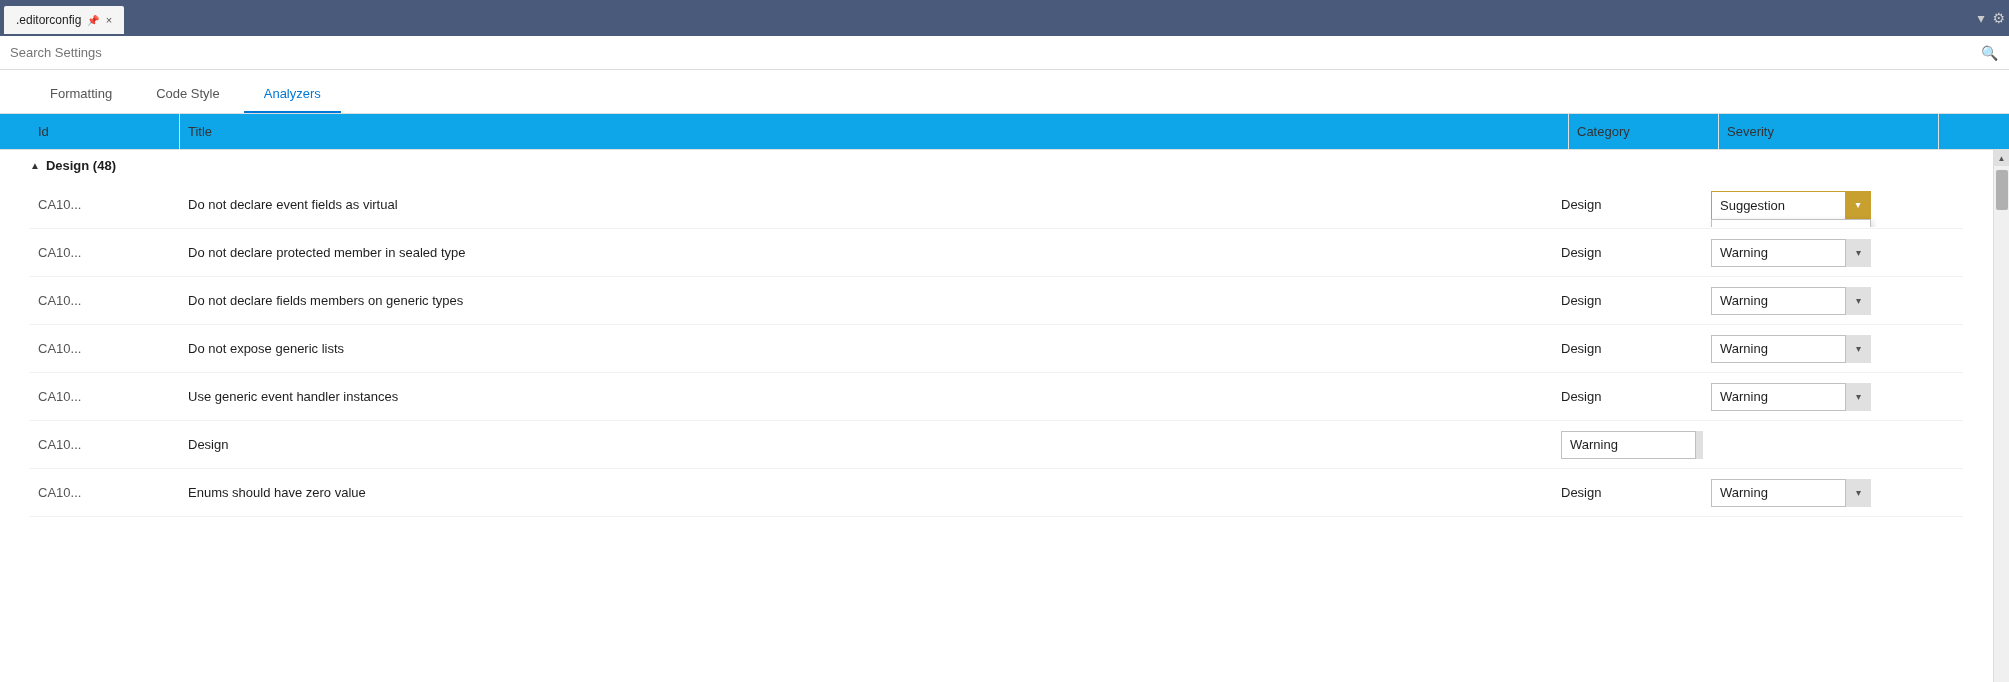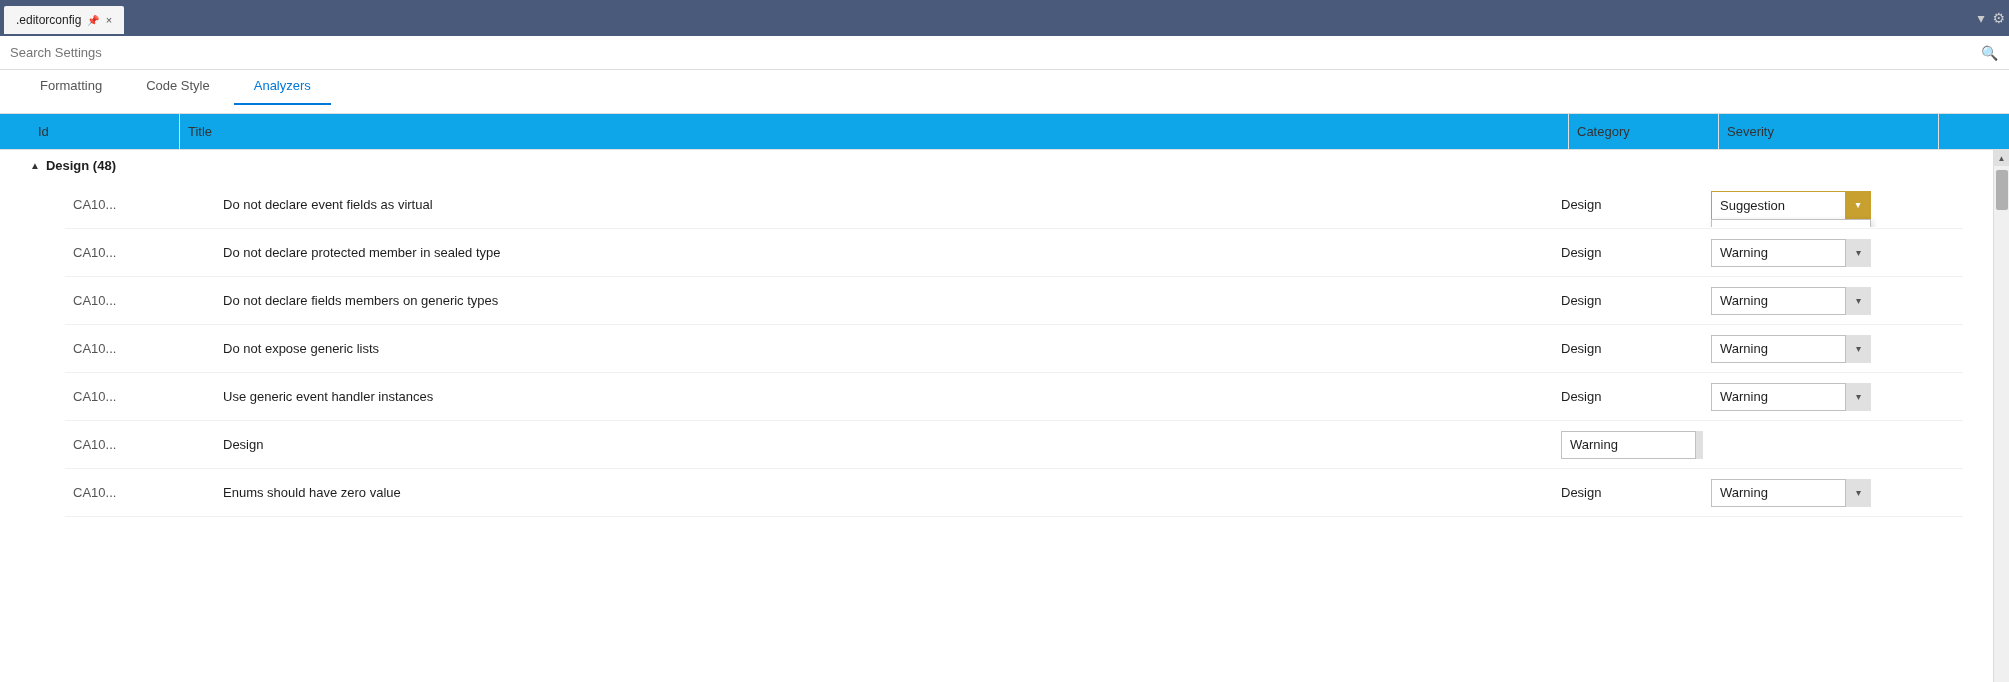--- a/index.html
+++ b/index.html
@@ -82,23 +82,23 @@
       background: #fff;
       height: calc(682px - 70px);
       display: flex;
       flex-direction: column;
       overflow: hidden;
     }
 
     
     .tabs-row {
       display: flex;
-      align-items: flex-start;
+      align-items: flex-end;
       border-bottom: 1px solid #ddd;
-      padding: 0 20px;
+      padding: 0 30px;
       background: #fff;
       height: 44px;
     }
     .tab-item {
       padding: 8px 20px 10px;
       font-size: 13px;
       color: #555;
       cursor: pointer;
       border-bottom: 2px solid transparent;
       margin-right: 4px;
@@ -156,21 +156,20 @@
       color: #333;
     }
 
     
     .table-row {
       display: grid;
       grid-template-columns: 150px 1fr 150px 220px 40px;
       border-bottom: 1px solid #f0f0f0;
       align-items: center;
       min-height: 48px;
-      margin-left: 35px;
     }
     .table-cell {
       padding: 8px 8px;
       font-size: 13px;
       color: #1e1e1e;
       overflow: hidden;
       text-overflow: ellipsis;
       white-space: nowrap;
     }
     .table-cell.id-cell {

